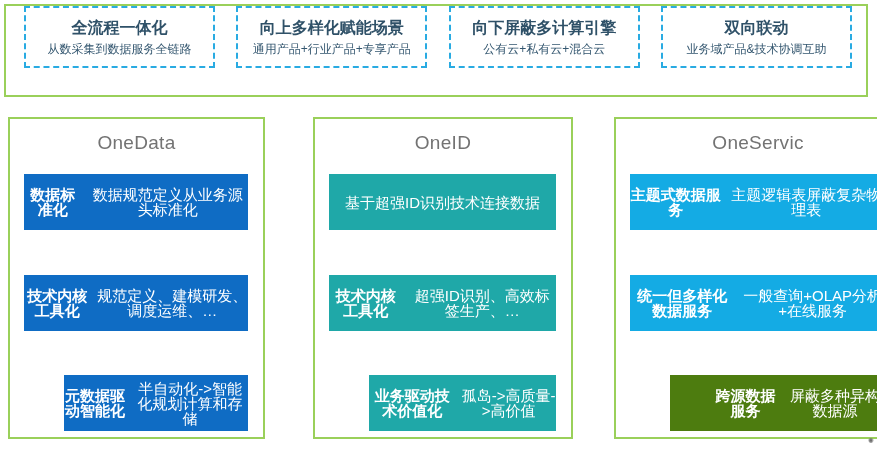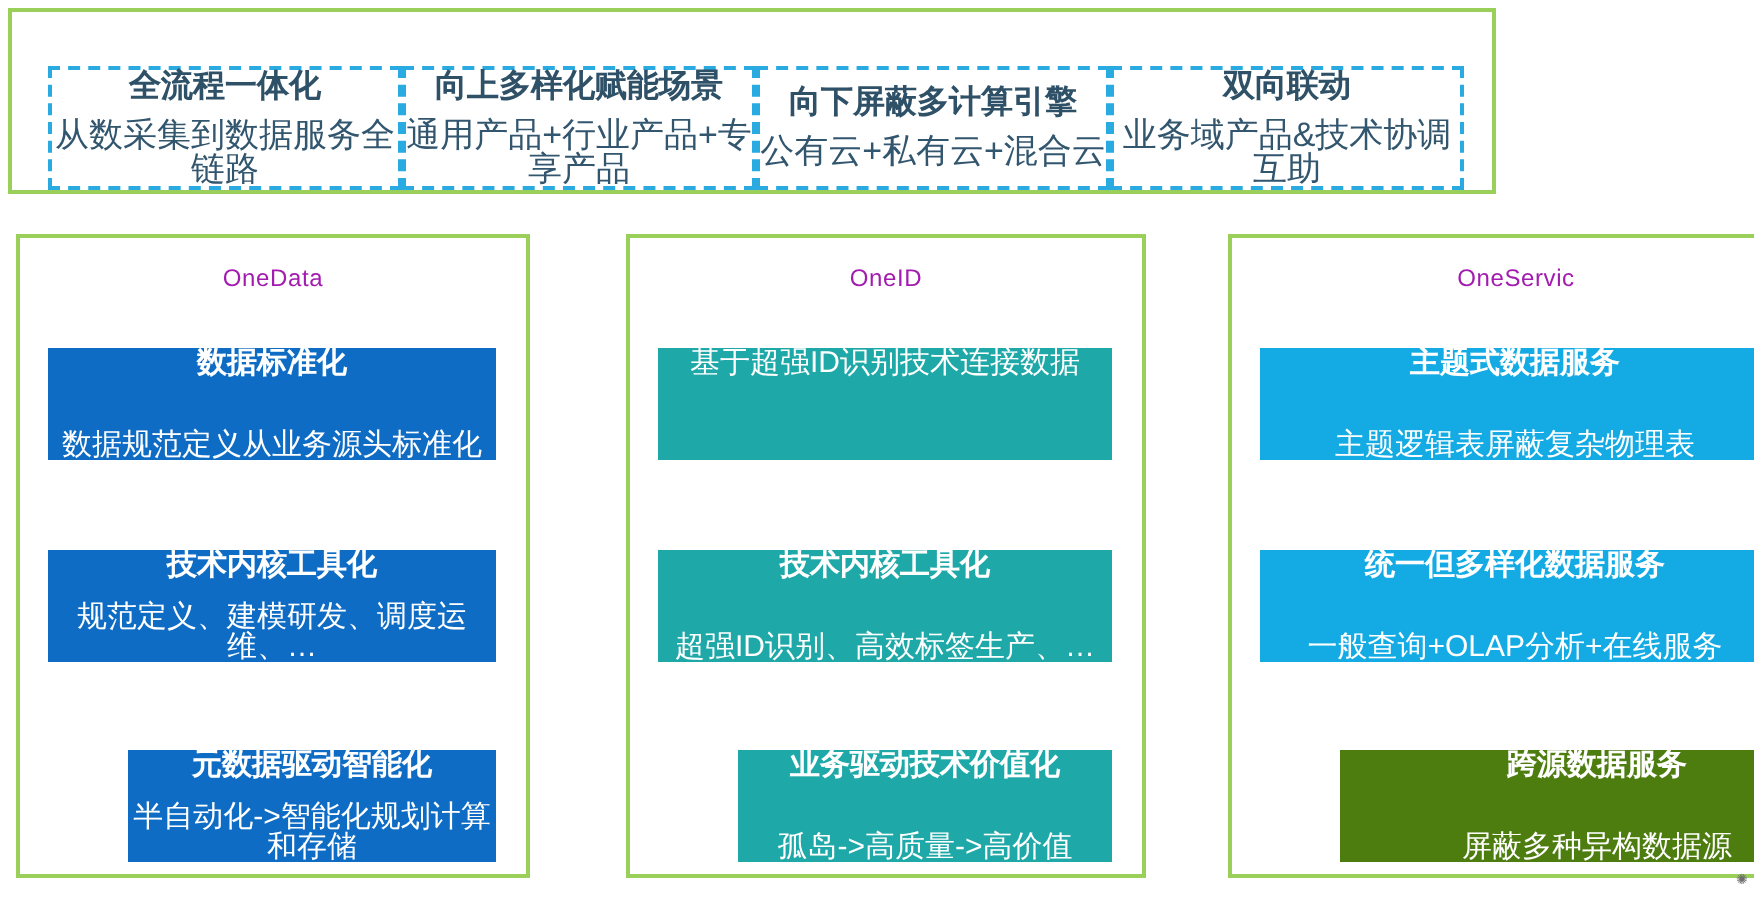--- a/index.html
+++ b/index.html
@@ -5,49 +5,49 @@
   * { box-sizing: border-box; margin: 0; padding: 0; }
   html, body { background: #ffffff; }
   body {
     font-family: "Liberation Sans", "DejaVu Sans", sans-serif;
     width: 877px; height: 451px; position: relative; overflow: hidden;
   }
   .canvas { position: absolute; inset: 0; width: 877px; height: 451px; background: #fff; }
 
   
   .top-banner {
-    position: absolute; left: 4px; top: 4px; width: 744px; height: 93px;
+    position: absolute; left: 4px; top: 4px; width: 864px; height: 93px;
     border: 2px solid #9AD05A; background: #fff;
-    display: flex; align-items: flex-end; justify-content: space-between;
+    display: flex; align-items: flex-start; justify-content: space-between;
     padding: 0 14px 0 18px;
   }
   .dash-box {
     width: 191px; height: 62px;
     border: 2px dashed #29ABE2; background: #fff;
     display: flex; flex-direction: column; align-items: center; justify-content: center;
     gap: 7px; text-align: center;
   }
   .dash-title { font-size: 16px; font-weight: bold; color: #2F5168; line-height: 1; }
-  .dash-sub   { font-size: 17px; color: #33566F; line-height: 1; }
+  .dash-sub   { font-size: 12px; color: #33566F; line-height: 1; }
 
   
   .pillar {
     position: absolute; top: 117px; height: 322px;
     border: 2px solid #9AD05A; background: #fff;
   }
   .pillar-1 { left: 8px;   width: 257px; }
   .pillar-2 { left: 313px; width: 260px; padding-left: 36px; }
   .pillar-3 { left: 614px; width: 288px; }
   .pillar-header {
     position: absolute; top: 13px; left: 0; right: 0;
-    text-align: center; font-size: 12px; color: #a21caf; letter-spacing: 0.3px;
+    text-align: center; font-size: 19px; color: #737373; letter-spacing: 0.3px;
   }
   .pillar-box {
     position: absolute; left: 14px; right: 15px; height: 56px;
-    display: flex; flex-direction: column; align-items: center; justify-content: space-between;
+    display: flex; flex-direction: row; align-items: center; justify-content: center;
     gap: 6px; text-align: center; color: #ffffff;
   }
   .slot-1 { top: 55px; }
   .slot-2 { top: 156px; }
   .slot-3 { top: 256px; margin-left: 40px; }
   .box-title { font-size: 15px; font-weight: bold; line-height: 1; }
   .box-sub   { font-size: 15px; line-height: 1; }
 
   
   .stray-mark {

